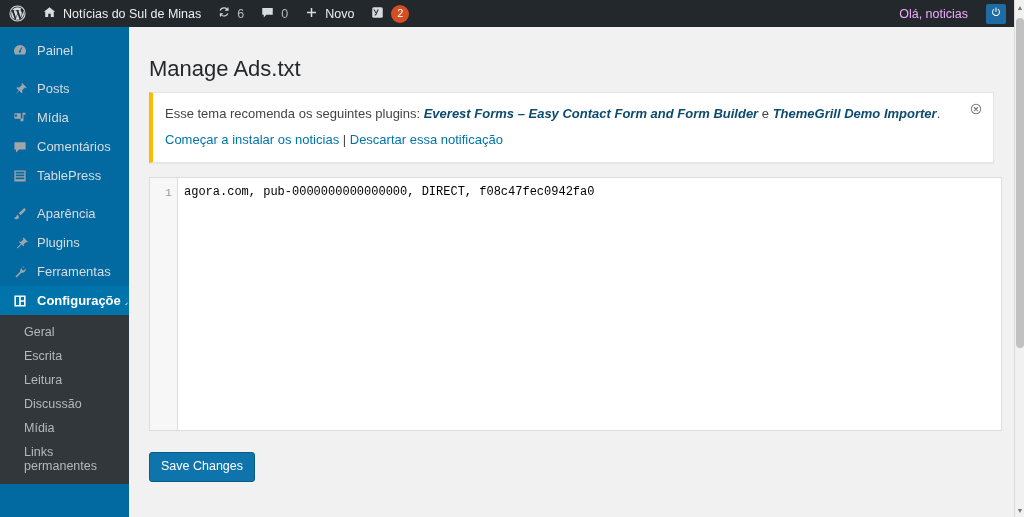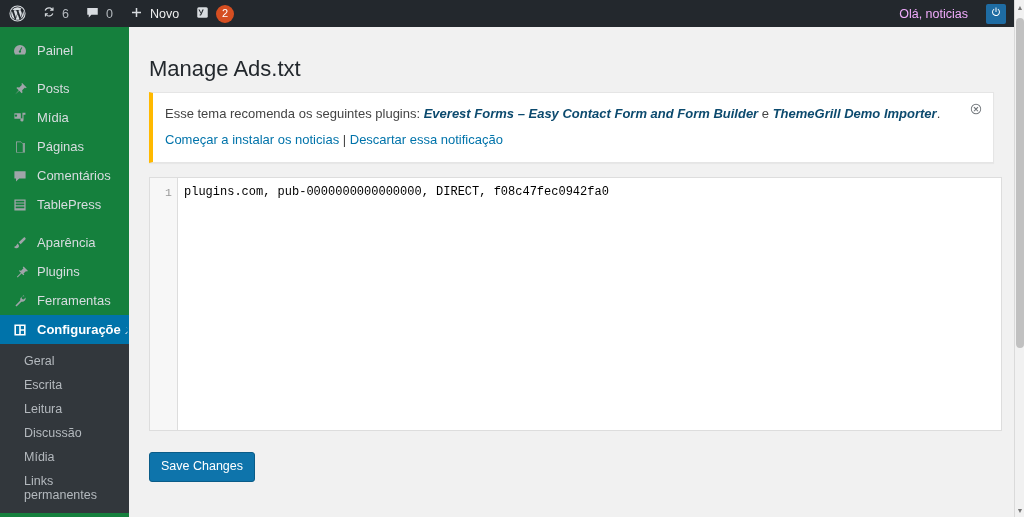--- a/index.html
+++ b/index.html
@@ -42,21 +42,21 @@
   .ab-power {
     width: 20px; height: 20px; margin-right: 8px;
     background: #1e6ca3; border-radius: 2px;
     display: flex; align-items: center; justify-content: center;
   }
 
   
   .sidebar {
     position: absolute; top: 27px; left: 0;
     width: 129px; height: 490px;
-    background: #15803d;
+    background: #0369a1;
     z-index: 20;
     font-size: 13px;
   }
   .menu-item {
     display: flex; align-items: center; gap: 8px;
     height: 29px; padding: 0 0 0 11px;
     color: #d8dce0; text-decoration: none;
     position: relative;
   }
   .menu-item .mi-ico {
@@ -184,20 +184,28 @@
 
   <div class="adminbar">
     <a class="ab-item ab-logo">
       <span>
         <svg width="17" height="17" viewBox="0 0 20 20" fill="#d8dce0">
           <path d="M10 .5A9.5 9.5 0 1 0 19.5 10 9.51 9.51 0 0 0 10 .5zm0 1.2a8.3 8.3 0 1 1 0 16.6 8.3 8.3 0 0 1 0-16.6zM2.6 10a7.4 7.4 0 0 0 4.17 6.66L3.24 7.02A7.36 7.36 0 0 0 2.6 10zm12.4-.37c0-.92-.33-1.56-.61-2.05-.38-.61-.74-1.13-.74-1.74 0-.68.52-1.32 1.25-1.32h.1A7.38 7.38 0 0 0 10 2.6a7.4 7.4 0 0 0-6.18 3.32h.47c.78 0 1.98-.1 1.98-.1.4-.2.45.57.05.61 0 0-.4.05-.85.07l2.71 8.06 1.63-4.88-1.16-3.18c-.4-.02-.78-.07-.78-.07-.4-.02-.36-.63.05-.61 0 0 1.22.1 1.95.1.78 0 1.98-.1 1.98-.1.4-.2.45.57.05.61 0 0-.4.05-.85.07l2.69 8 .74-2.48c.32-1.03.57-1.76.57-2.39zm-4.87 1.02l-2.23 6.49a7.42 7.42 0 0 0 4.57-.12.65.65 0 0 1-.05-.1l-2.29-6.27zm6.38-4.2c.03.24.05.5.05.78 0 .76-.14 1.63-.57 2.71l-2.3 6.66A7.4 7.4 0 0 0 16.51 6.45z"></path>
         </svg>
       </span>
     </a>
 
+    <a class="ab-item">
+      <span>
+        <svg width="15" height="15" viewBox="0 0 20 20" fill="#d8dce0">
+          <path d="M10 3L2.5 9.1h1.8V16h4V11.6h3.4V16h4V9.1h1.8L10 3z"></path>
+        </svg>
+      </span>
+      <span>Notícias do Sul de Minas</span>
+    </a>
 
     <a class="ab-item">
       <span>
         <svg width="14" height="14" viewBox="0 0 20 20" fill="#d8dce0">
           <path d="M10 3.2a6.8 6.8 0 0 0-6.3 4.3l1.6.6A5.1 5.1 0 0 1 10 4.9c1.5 0 2.8.65 3.7 1.7l-2.1.1v1.6h4.9V3.4h-1.6v1.8A6.77 6.77 0 0 0 10 3.2zm-5.9 9v4.4h1.6v-1.8A6.77 6.77 0 0 0 16.3 12.5l-1.6-.6A5.1 5.1 0 0 1 10 15.1c-1.5 0-2.8-.65-3.7-1.7l2.1-.1v-1.6H4.1z"></path>
         </svg>
       </span>
       <span class="ab-count">6</span>
     </a>
 
@@ -269,29 +277,20 @@
 
     <a class="menu-item">
       <span class="mi-ico">
         <svg width="16" height="16" viewBox="0 0 20 20" fill="currentColor">
             <path d="M3 4h8v7H3V4zm2 1.5A1.5 1.5 0 1 0 6.5 7 1.5 1.5 0 0 0 5 5.5zM13 3.5v7.1a2 2 0 1 0 1.4 1.9V6h2.4V3.5H13z"></path>
           </svg>
       </span>
       <span>Mídia</span>
     </a>
 
-    <a class="menu-item">
-      <span class="mi-ico">
-        <svg width="16" height="16" viewBox="0 0 20 20" fill="currentColor">
-            <path d="M5 3h6l3 3v11H5V3zm8.5 14.5V6.2L11.3 4H6v13.5h7.5z"></path>
-            <rect x="14" y="5" width="2" height="12"></rect>
-          </svg>
-      </span>
-      <span>Páginas</span>
-    </a>
 
     <a class="menu-item">
       <span class="mi-ico">
         <svg width="16" height="16" viewBox="0 0 20 20" fill="currentColor">
             <path d="M3 4h14v9H9l-4 4v-4H3V4z"></path>
           </svg>
       </span>
       <span>Comentários</span>
     </a>
 
@@ -367,21 +366,21 @@
           </svg>
         </span>
         <p><span>Esse tema recomenda os seguintes plugins: </span><a class="plug">Everest Forms – Easy Contact Form and Form Builder</a><span> e </span><a class="plug">ThemeGrill Demo Importer</a><span>.</span></p>
         <p><a>Começar a instalar os noticias</a><span> | </span><a>Descartar essa notificação</a></p>
       </div>
 
       <div class="editor-wrap">
         <div class="gutter">
           <div class="ln">1</div>
         </div>
-        <div class="code">plugins.com, pub-0000000000000000, DIRECT, f08c47fec0942fa0</div>
+        <div class="code">agora.com, pub-0000000000000000, DIRECT, f08c47fec0942fa0</div>
       </div>
 
       <button class="btn-primary">Save Changes</button>
     </div>
   </div>
 
   <div class="scrollbar">
     <div class="scroll-arrow up">▲</div>
     <div class="scroll-thumb"></div>
     <div class="scroll-arrow down">▼</div>

